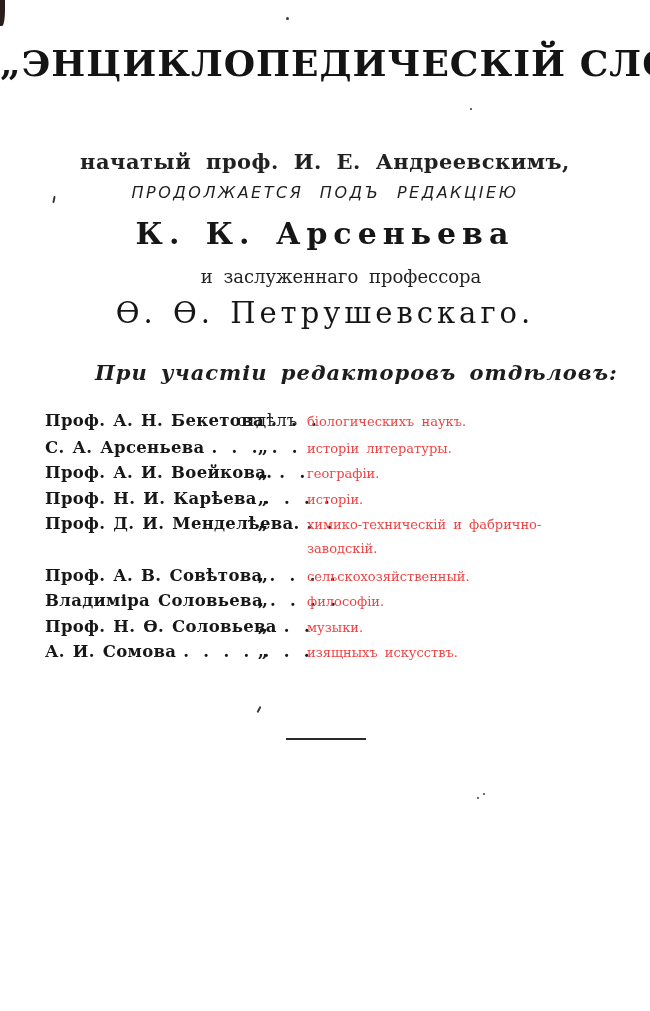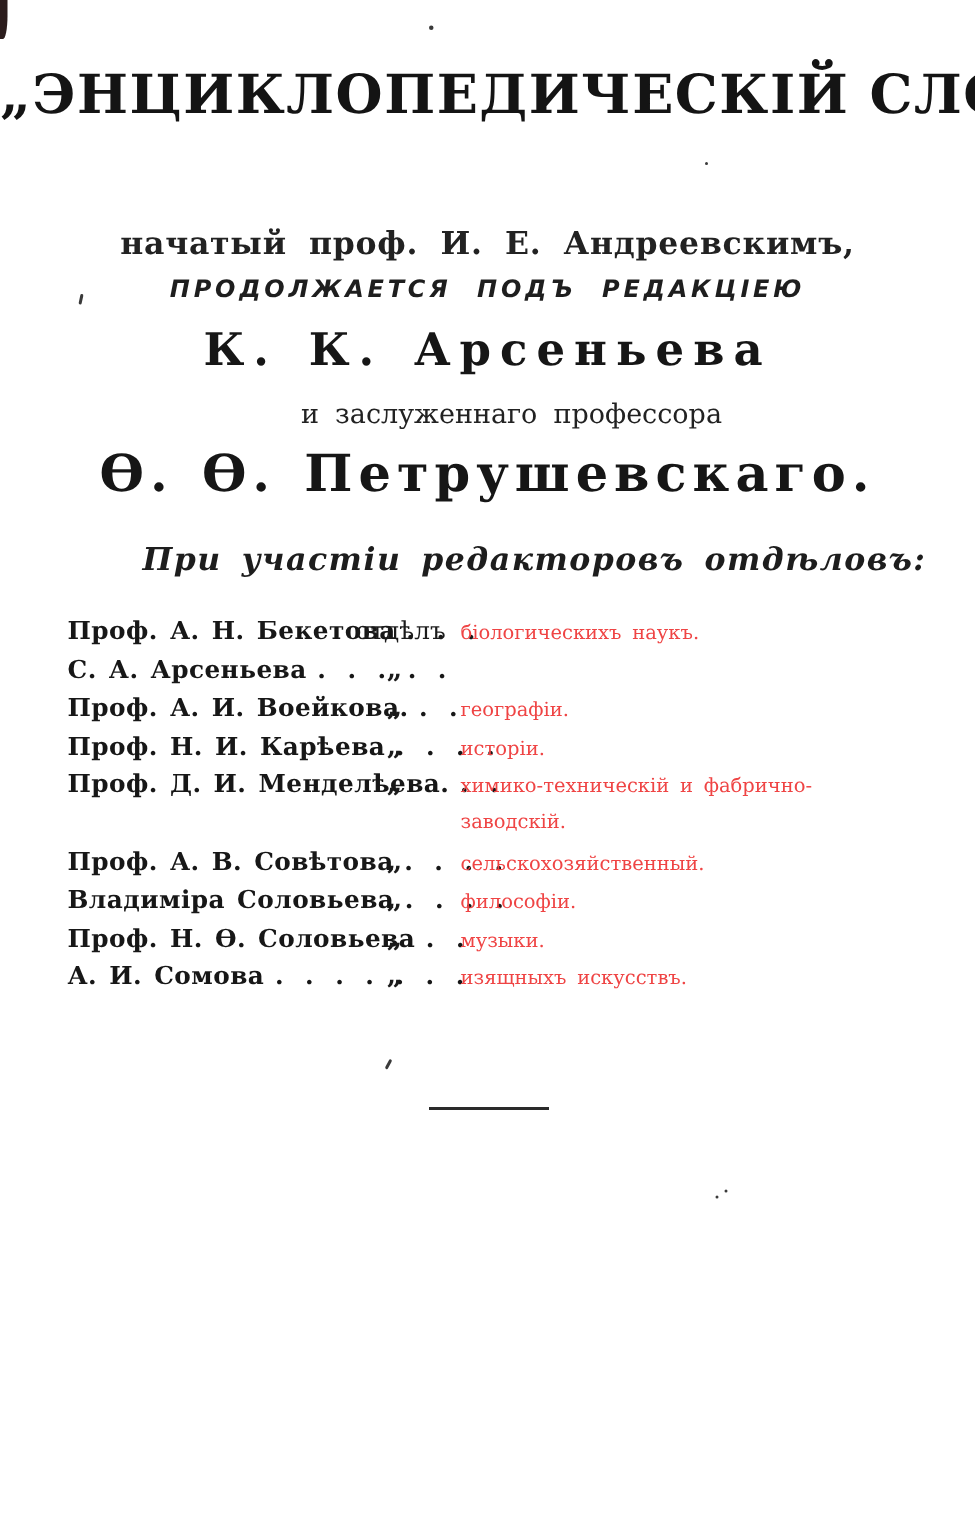--- a/index.html
+++ b/index.html
@@ -27,21 +27,21 @@
     font-size:21px;
     font-weight:bold;
     word-spacing:7px;
     letter-spacing:0.5px;
     color:#222;
   }
   .continued{
     top:183px;
     font-family:"DejaVu Sans", sans-serif;
     font-style:italic;
-    font-weight:bold;
+    font-weight:normal;
     font-size:16px;
     letter-spacing:2.5px;
     word-spacing:9px;
     color:#1e1e1e;
   }
   .editor1{
     top:216px;
     font-size:30px;
     font-weight:bold;
     letter-spacing:6px;
@@ -50,22 +50,22 @@
   }
   .conj{
     top:266px;
     font-size:18px;
     word-spacing:5px;
     color:#222;
     padding-left:32px;
   }
   .editor2{
     top:296px;
-    font-size:34px;
-    font-weight:bold;
+    font-size:29px;
+    font-weight:normal;
     letter-spacing:4px;
     word-spacing:3px;
     color:#161616;
   }
   .heading{
     top:360px;
     left:95px;right:auto;
     font-style:italic;
     font-weight:600;
     font-size:21px;
@@ -164,20 +164,21 @@
         </span>
         <span class="cell-mid">отдѣлъ</span>
         <span class="cell-dept">біологическихъ наукъ.</span>
       </div>
       <div class="row">
         <span class="cell-name">
           <span>С. А. Арсеньева</span>
           <span class="dots">. . . . .</span>
         </span>
         <span class="cell-mid ditto">„</span>
+        <span class="cell-dept">исторіи литературы.</span>
       </div>
       <div class="row">
         <span class="cell-name">
           <span>Проф. А. И. Воейкова.</span>
           <span class="dots">. .</span>
         </span>
         <span class="cell-mid ditto">„</span>
         <span class="cell-dept">географіи.</span>
       </div>
       <div class="row">

